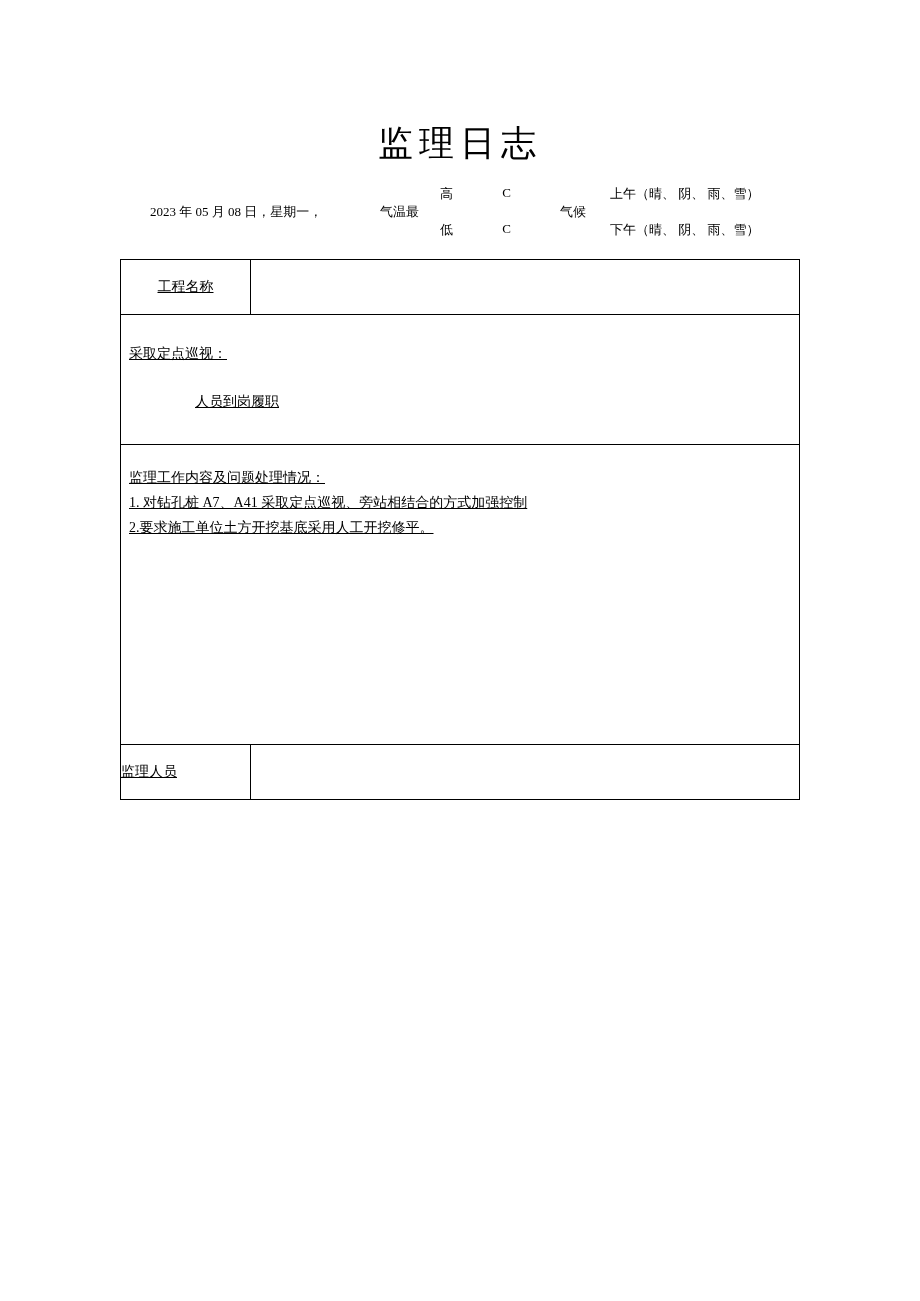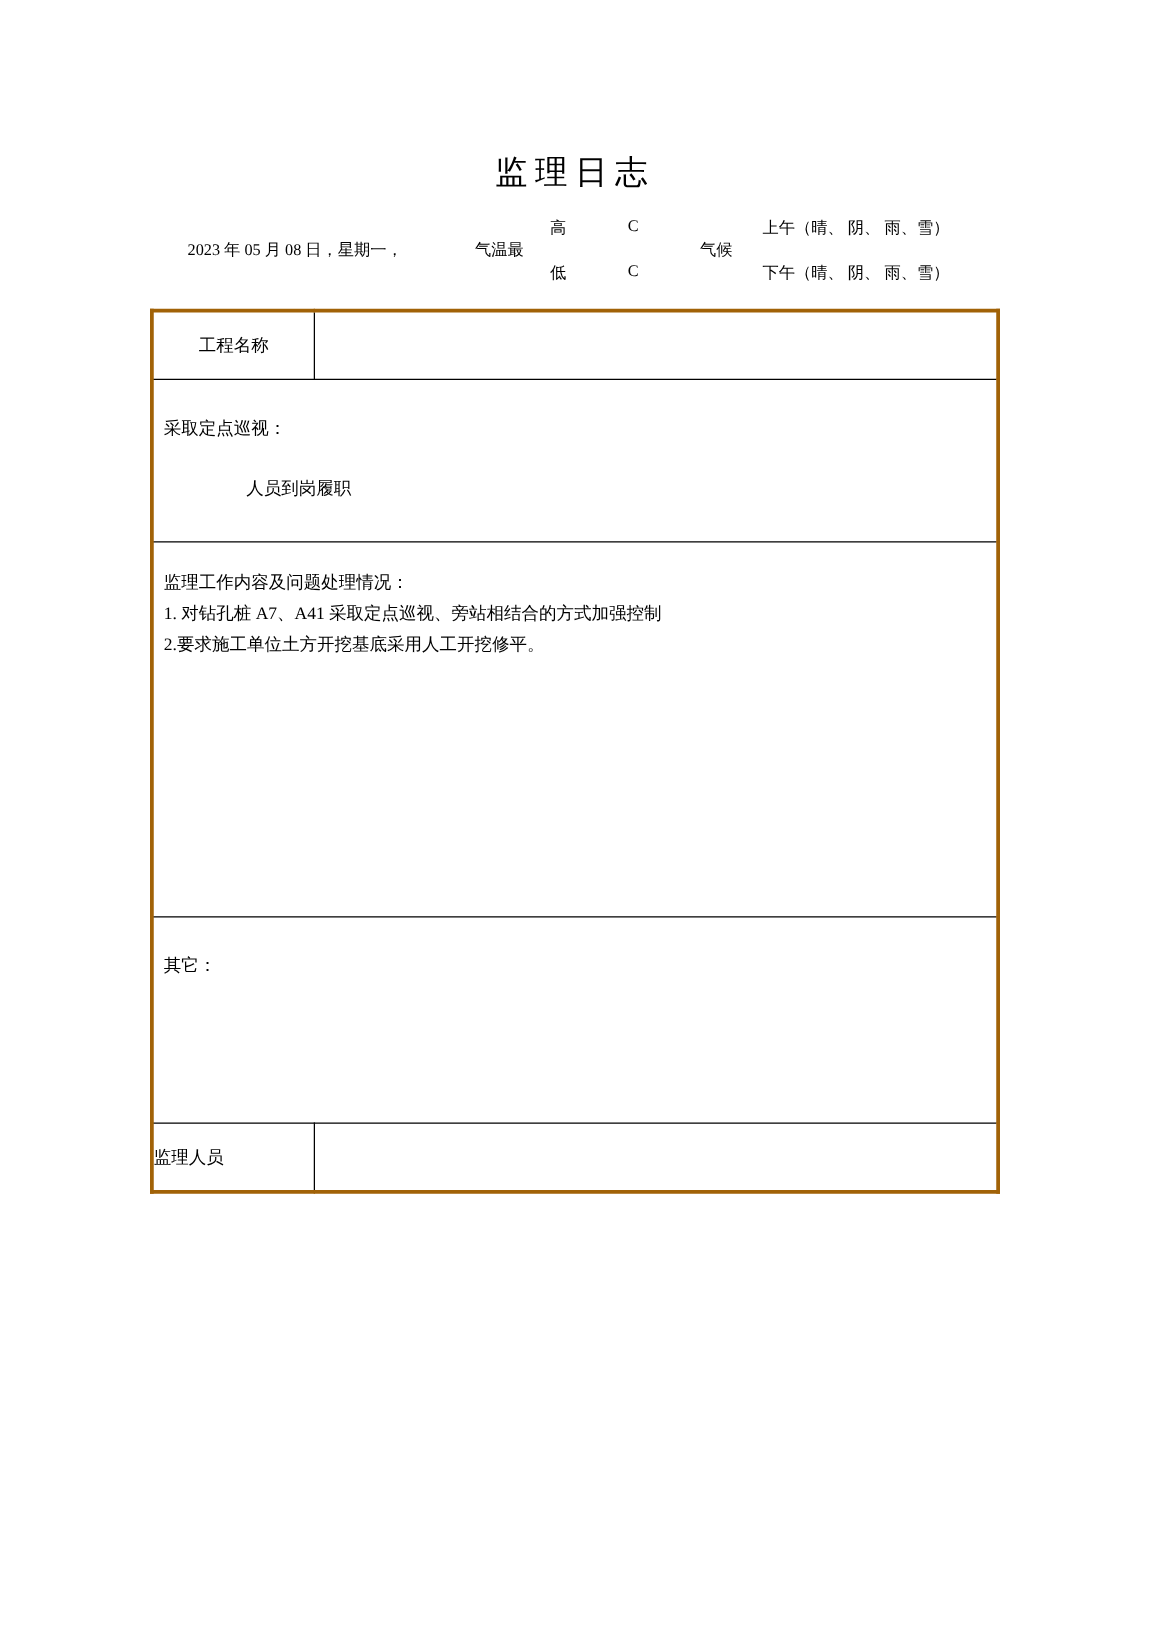--- a/index.html
+++ b/index.html
@@ -11,21 +11,21 @@
       font-family: "SimSun", "宋体", serif;
       font-size: 14px;
       background: #fff;
       width: 920px;
       height: 1301px;
       padding: 120px 120px 0 120px;
       color: #000;
     }
     .title {
       text-align: center;
-      font-size: 26px;
+      font-size: 35px;
       font-weight: normal;
       letter-spacing: 6px;
       margin-bottom: 18px;
     }
     .header-row {
       display: flex;
       align-items: center;
       margin-bottom: 20px;
       font-size: 13px;
     }
@@ -53,23 +53,24 @@
     }
     .climate-block {
       flex: 1;
     }
     .climate-inner {
       display: flex;
       flex-direction: column;
       gap: 18px;
     }
     .main-table {
-      border: 3px solid #a16207;
+      border: 1px solid #a16207;
       width: 100%;
       border-collapse: collapse;
+      text-decoration: underline;
     }
     .main-table td {
       border: 1px solid #000;
       vertical-align: top;
     }
     .row-project {
       height: 55px;
     }
     .row-project .label-cell {
       width: 100px;
@@ -167,23 +168,18 @@
       <div class="personnel-sub">人员到岗履职</div>
     </td>
   </tr>
   <tr class="row-supervision">
     <td colspan="2">
       <div class="content-line">监理工作内容及问题处理情况：</div>
       <div class="content-line">1. 对钻孔桩 A7、A41 采取定点巡视、旁站相结合的方式加强控制</div>
       <div class="content-line">2.要求施工单位土方开挖基底采用人工开挖修平。</div>
     </td>
   </tr>
-  <tr class="row-other">
-    <td colspan="2">
-      <div>其它：</div>
-    </td>
-  </tr>
   <tr class="row-signer">
     <td class="label-cell">监理人员</td>
     <td></td>
   </tr>
 </tbody>
   </table>
 
 </body></html>

